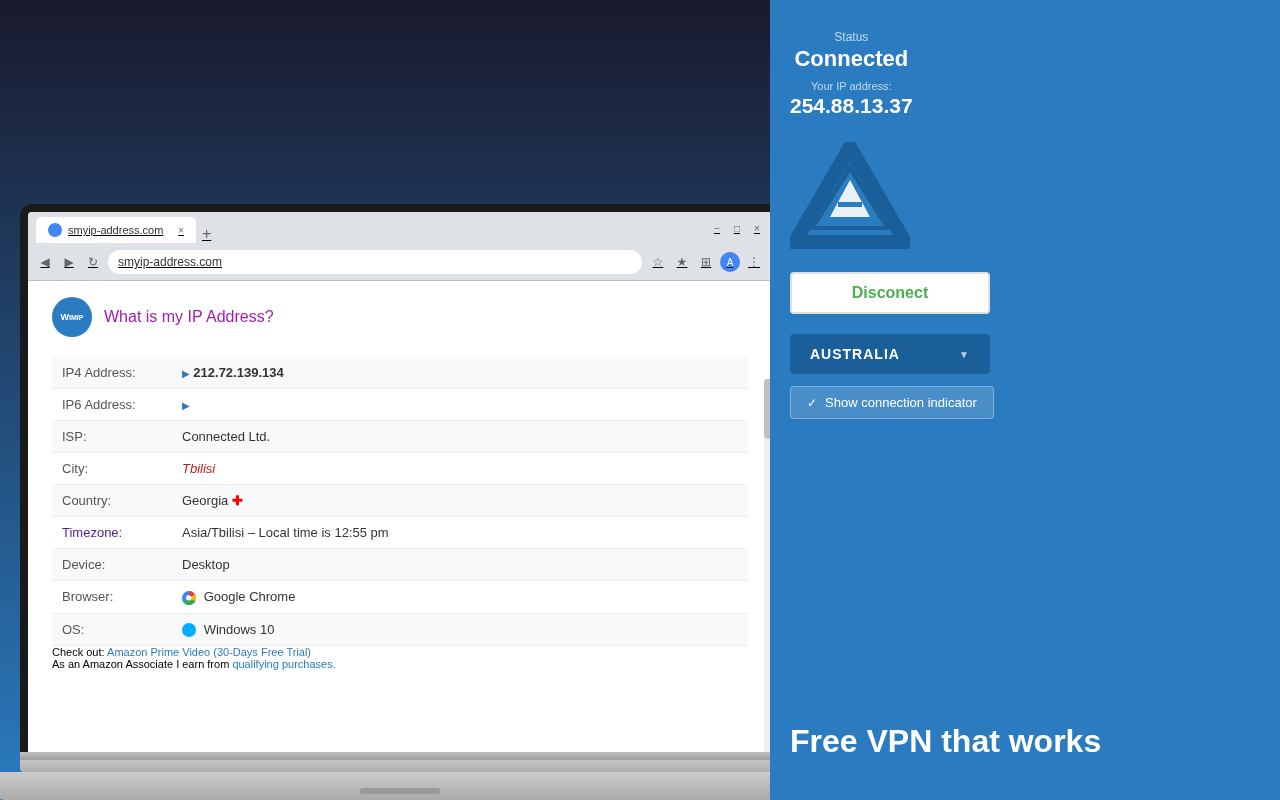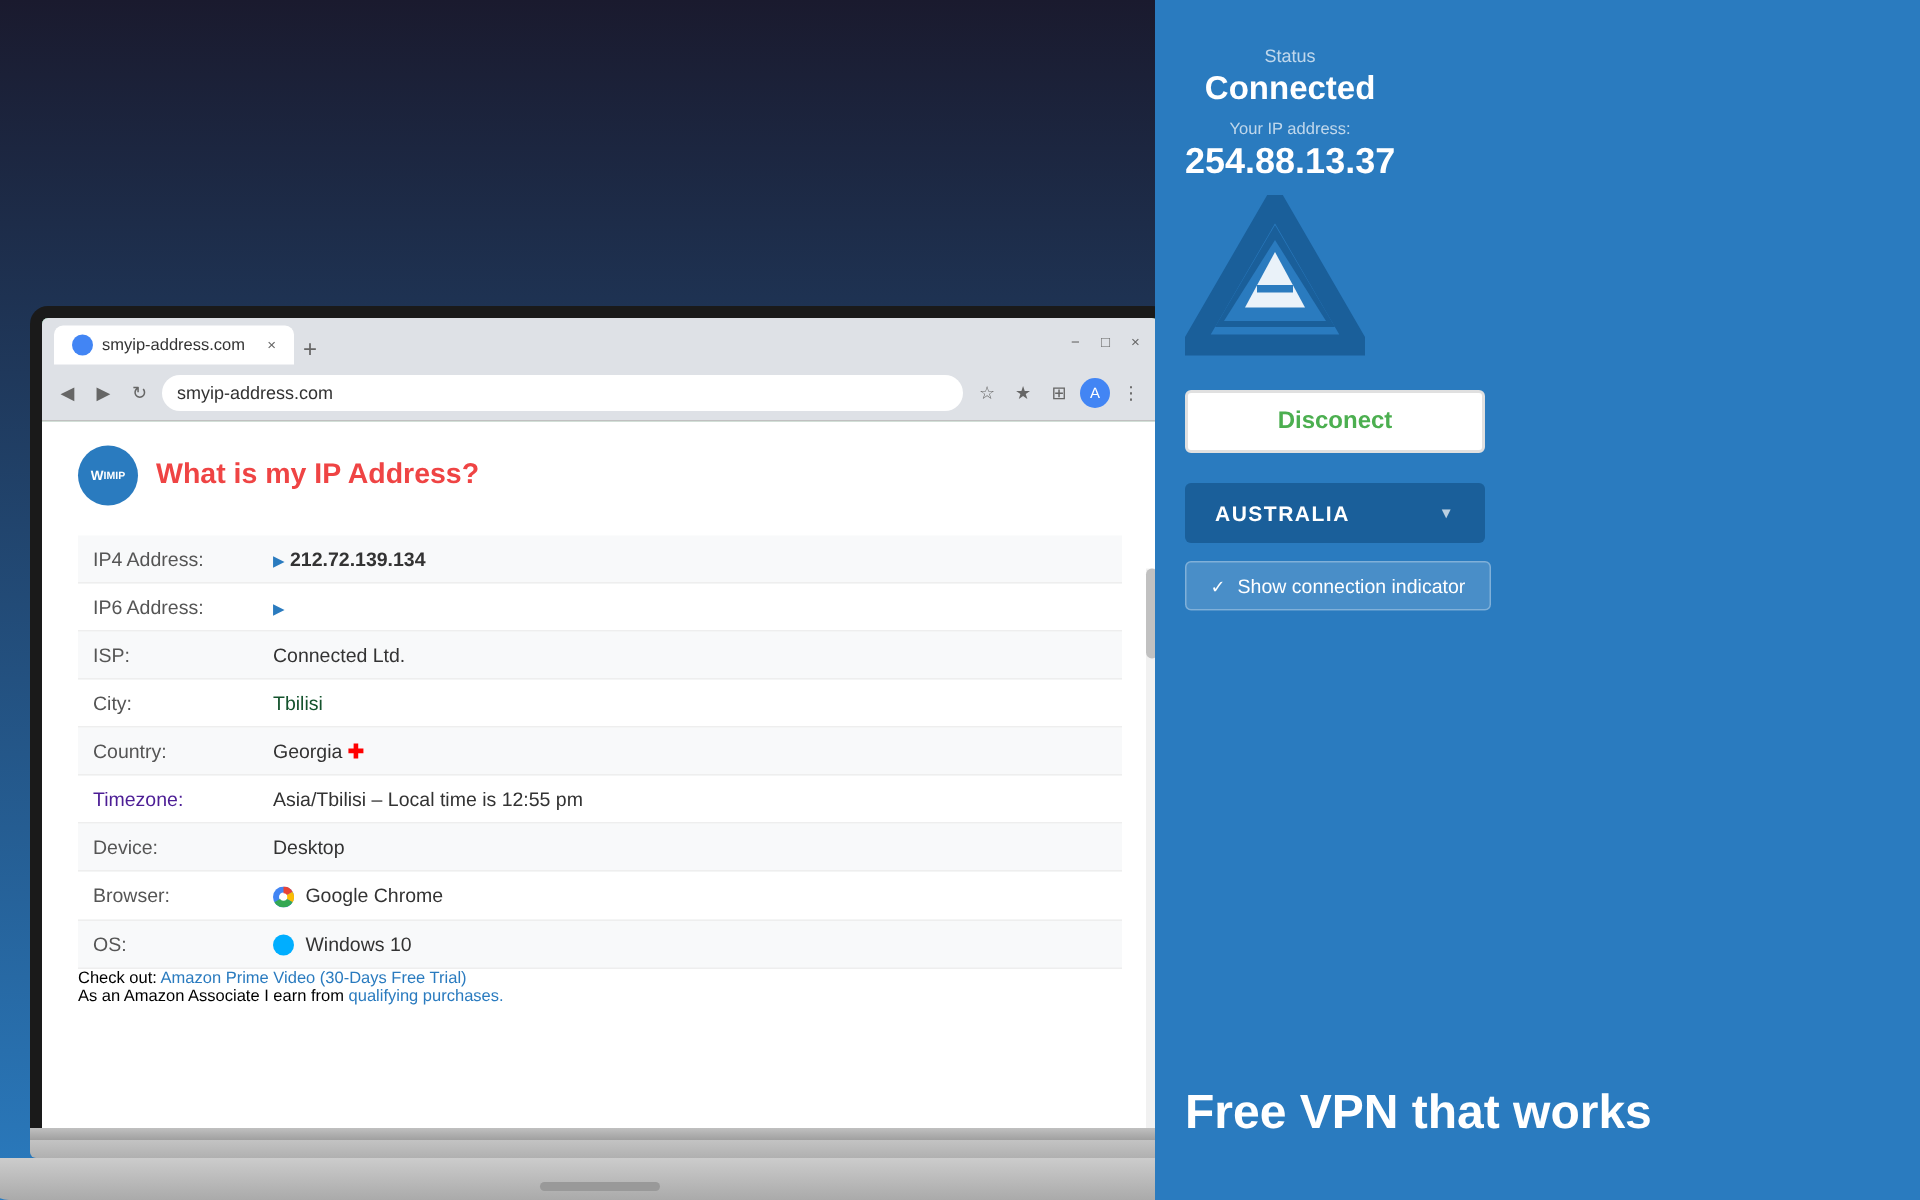--- a/index.html
+++ b/index.html
@@ -46,20 +46,21 @@
       width: 100%;
       height: 540px;
       position: relative;
     }
 
     
     .browser-chrome {
       background: #15803d;
       padding: 0;
       border-bottom: 1px solid #c0c0c0;
+      text-decoration: underline;
     }
 
     .browser-title-bar {
       display: flex;
       align-items: center;
       padding: 4px 8px;
       background: #dee1e6;
       height: 32px;
     }
 
@@ -194,23 +195,23 @@
       border-radius: 50%;
       display: flex;
       align-items: center;
       justify-content: center;
       color: white;
       font-weight: bold;
       font-size: 10px;
     }
 
     .site-title {
-      font-size: 19px;
-      color: #ef4444;
-      font-weight: bold;
+      font-size: 16px;
+      color: #a21caf;
+      font-weight: normal;
     }
 
     .ip-table {
       width: 100%;
       border-collapse: collapse;
       font-size: 13px;
     }
 
     .ip-table tr {
       border-bottom: 1px solid #eee;
@@ -230,22 +231,23 @@
       width: 120px;
       font-weight: 500;
     }
 
     .ip-arrow {
       color: #2a7bbf;
       font-size: 10px;
     }
 
     .city-link {
-      color: #14532d;
+      color: #b91c1c;
       text-decoration: none;
+      font-style: italic;
     }
 
     .timezone-label {
       color: #4c1d95;
     }
 
     .promo-text {
       font-size: 11px;
     }
 
@@ -332,24 +334,24 @@
       margin-bottom: 8px;
     }
 
     .vpn-ip-label {
       font-size: 11px;
       color: rgba(255,255,255,0.7);
       margin-bottom: 2px;
     }
 
     .vpn-ip-value {
-      font-size: 24px;
+      font-size: 21px;
       font-weight: bold;
       color: #fff;
-      margin-bottom: 4px;
+      margin-bottom: 20px;
     }
 
     
     .vpn-logo {
       width: 120px;
       height: 110px;
       margin-bottom: 20px;
     }
 
     .disconnect-btn {

